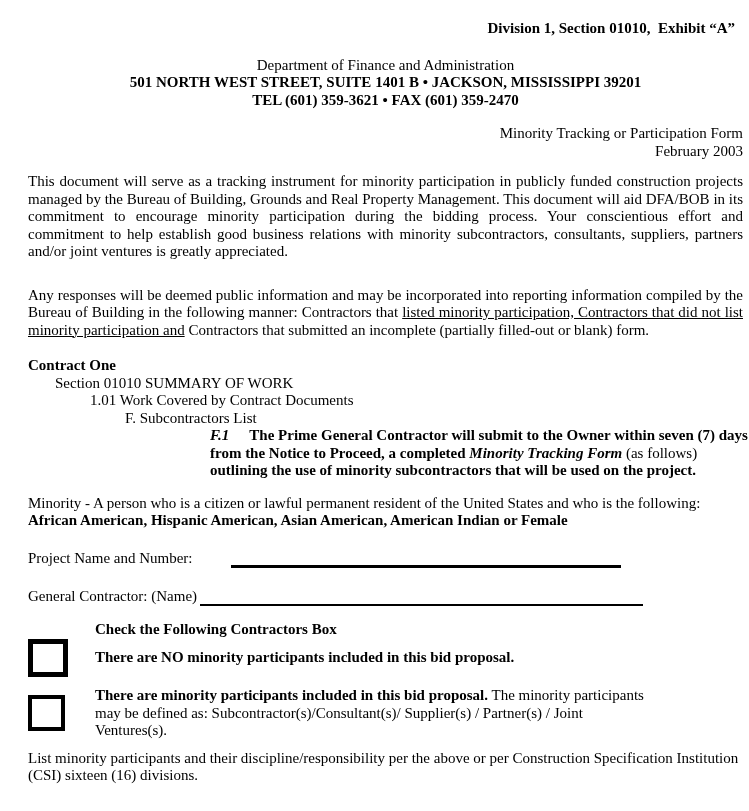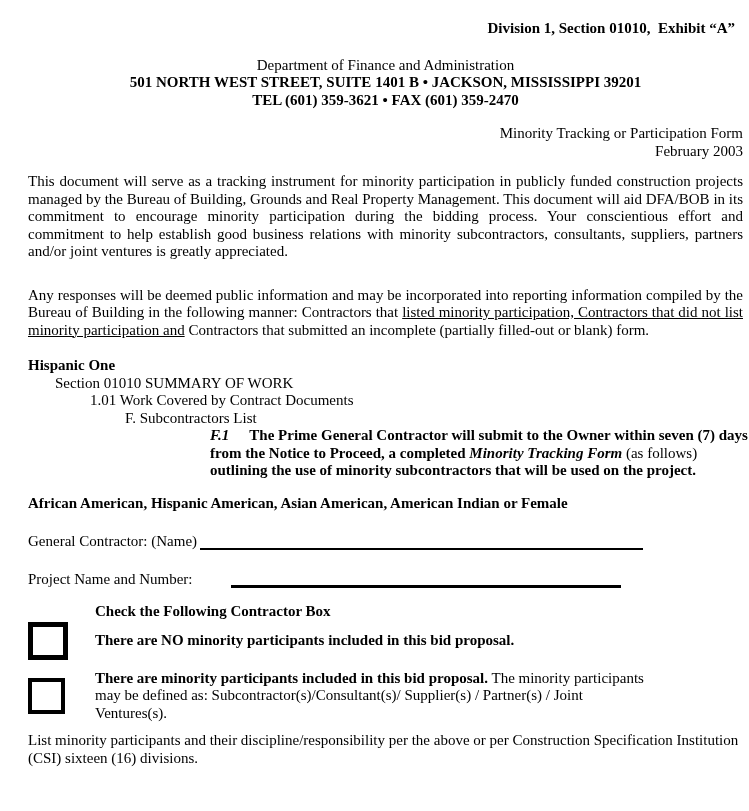--- a/index.html
+++ b/index.html
@@ -132,42 +132,43 @@
   <div class="title-block">
     <div>Minority Tracking or Participation Form</div>
     <div>February 2003</div>
   </div>
 
   <p class="body-par">This document will serve as a tracking instrument for minority participation in publicly funded construction projects managed by the Bureau of Building, Grounds and Real Property Management.  This document will aid DFA/BOB in its commitment to encourage minority participation during the bidding process.  Your conscientious effort and commitment to help establish good business relations with minority subcontractors, consultants, suppliers, partners and/or joint ventures is greatly appreciated.</p>
 
   <p class="public-par"><span>Any responses will be deemed public information and may be incorporated into reporting information compiled by the Bureau of Building in the following manner: Contractors that </span><u>listed minority participation, Contractors that did not list minority participation and</u><span> Contractors that submitted an incomplete (partially filled-out or blank) form.</span></p>
 
   <div class="division">
-    <div class="b">Hispanic One</div>
+    <div class="b">Contract One</div>
     <div class="ind1">Section 01010 SUMMARY OF WORK</div>
     <div class="ind2">1.01 Work Covered by Contract Documents</div>
     <div class="ind3">F. Subcontractors List</div>
     <div class="f1"><span class="f1num">F.1</span><span>The Prime General Contractor will submit to the Owner within seven (7) days from the Notice to Proceed, a completed </span><i>Minority Tracking Form</i><span class="normal"> (as follows) </span><span>outlining the use of minority subcontractors that will be used on the project.</span></div>
   </div>
 
   <div class="minority-def">
+    <div>Minority - A person who is a citizen or lawful permanent resident of the United States and who is the following:</div>
     <div class="b">African American, Hispanic American, Asian American, American Indian or Female</div>
+  </div>
+
+  <div class="field-row">
+    <span>Project Name and Number:</span>
+    <span class="field-line line-project"></span>
   </div>
 
   <div class="field-row">
     <span>General Contractor: (Name)</span>
     <span class="field-line line-contractor"></span>
   </div>
 
-  <div class="field-row">
-    <span>Project Name and Number:</span>
-    <span class="field-line line-project"></span>
-  </div>
-
-  <div class="check-heading">Check the Following Contractor Box</div>
+  <div class="check-heading">Check the Following Contractors Box</div>
 
   <div class="check-row check-row-1">
     <span class="cbox cbox-1"></span>
     <span class="check-text b">There are NO minority participants included in this bid proposal.</span>
   </div>
 
   <div class="check-row check-row-2">
     <span class="cbox cbox-2"></span>
     <span class="check-text"><span class="b">There are minority participants included in this bid proposal.</span><span>  The minority participants may be defined as: Subcontractor(s)/Consultant(s)/ Supplier(s) / Partner(s) / Joint Ventures(s).</span></span>
   </div>

